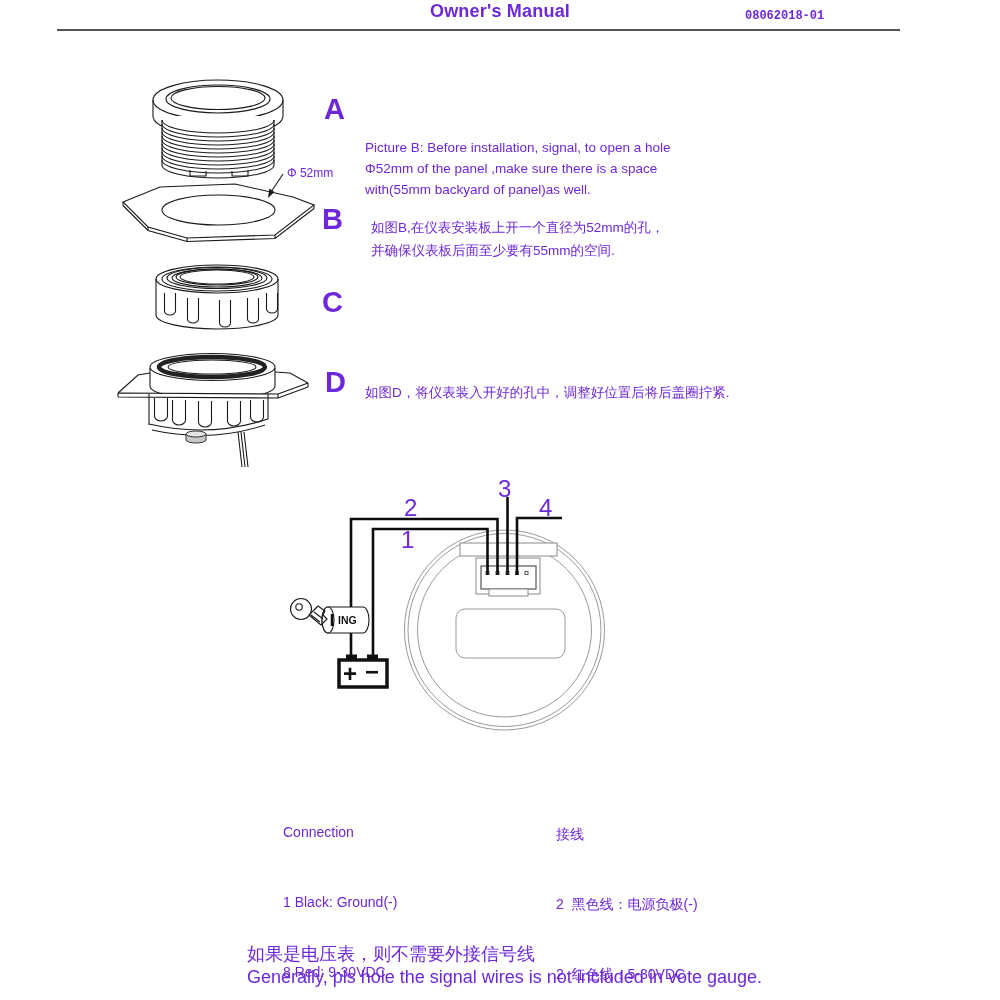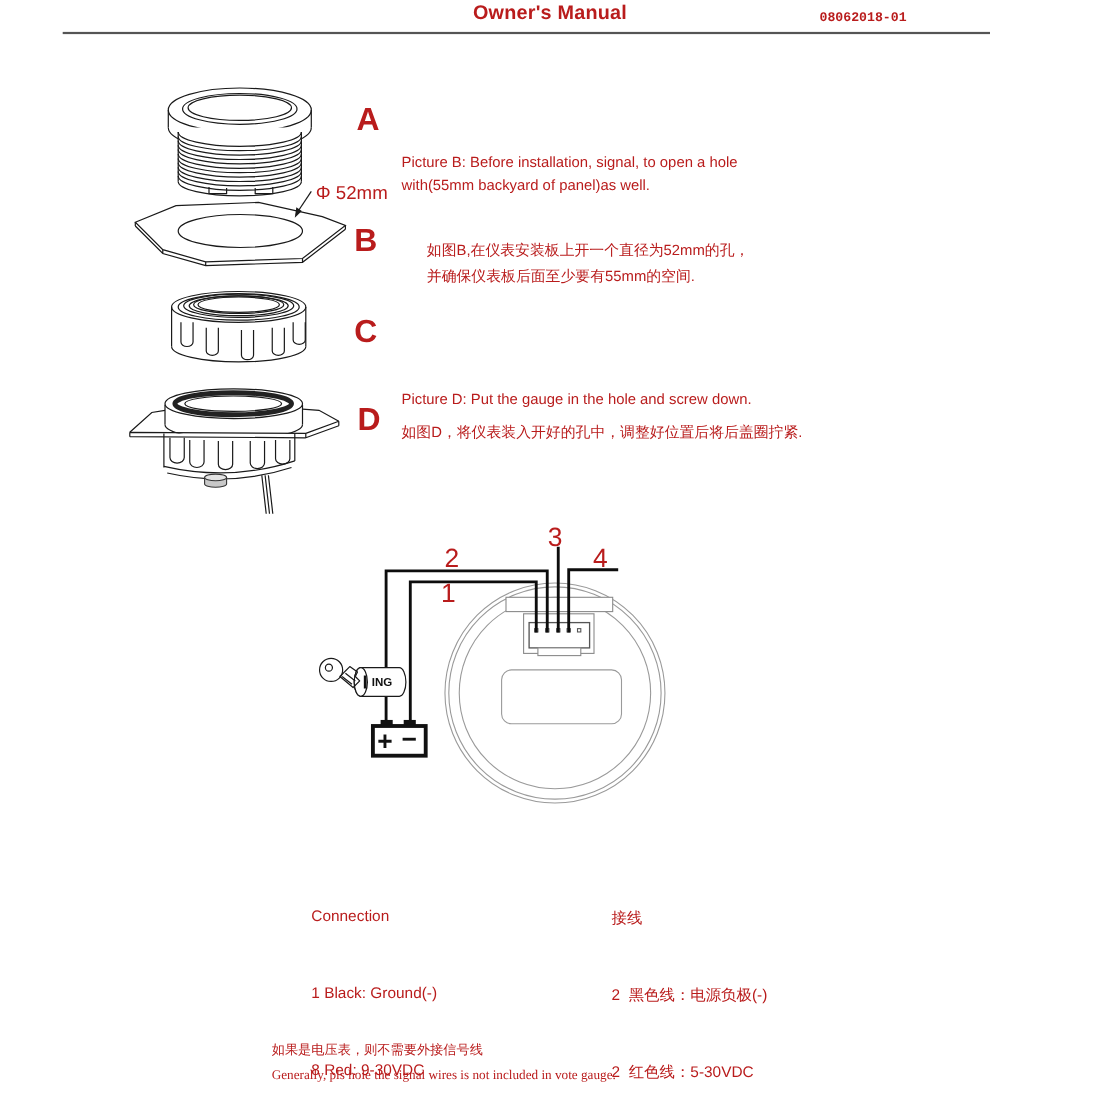--- a/index.html
+++ b/index.html
@@ -1,28 +1,28 @@
 <!DOCTYPE html>
 <html><head>
 <meta charset="utf-8">
 <style>
   html,body{margin:0;padding:0;background:#fff;}
   .page{position:relative;width:900px;height:1000px;background:#ffffff;overflow:hidden;
-        font-family:"Liberation Sans",sans-serif;color:#b91c1c;}
+        font-family:"Liberation Sans",sans-serif;color:#6d28d9;}
   .abs{position:absolute;}
   .hdr-title{top:1px;left:0;width:1000px;text-align:center;font-size:18px;font-weight:700;letter-spacing:.2px;}
   .hdr-doc{top:9px;left:745px;font-size:12px;font-weight:700;font-family:Liberation Mono, monospace;}
   .hdr-rule{top:29px;left:57px;width:848px;height:2px;background:#555;}
   .part-label{font-size:29px;font-weight:700;line-height:1;}
-  .dim-label{font-size:17px;}
+  .dim-label{font-size:12px;}
   .txt{font-size:13.5px;line-height:21px;white-space:nowrap;}
   .txt-zh{font-size:13.5px;line-height:23px;white-space:nowrap;}
   .wire-num{font-size:24px;line-height:1;}
   .conn{font-size:14px;line-height:23.2px;white-space:pre;}
-  .foot{font-size:12px;line-height:23px;white-space:nowrap;font-family:Liberation Serif, serif;}
+  .foot{font-size:18px;line-height:23px;white-space:nowrap;}
   svg{display:block;}
   .ln{stroke:#1a1a1a;stroke-width:1.1;fill:none;}
   .lnw{stroke:#1a1a1a;stroke-width:1.1;fill:#fff;}
   .gray{stroke:#9a9a9a;stroke-width:1;fill:none;}
   .grayw{stroke:#8a8a8a;stroke-width:1;fill:#fff;}
   .wire{stroke:#0d0d0d;stroke-width:2.6;fill:none;}
 </style>
 </head>
 <body>
 
@@ -89,28 +89,28 @@
 
     <path d="M78 92 L78 98 A10 3 0 0 0 98 98 L98 92" fill="#c8c8c8" stroke="#333" stroke-width="1"></path>
     <ellipse cx="88" cy="92" rx="10" ry="3" fill="#e4e4e4" stroke="#333" stroke-width="1"></ellipse>
 
     <path class="ln" d="M130 90 L134 125 M133 90 L137 125 M136 90 L140 125"></path>
   </svg>
   <div class="abs part-label" style="left:325px;top:368px">D</div>
 
   <div class="abs txt" style="left:365px;top:137px">
     <div>Picture B: Before installation, signal, to open a hole</div>
+    <div>Φ52mm of the panel ,make sure there is a space</div>
     <div>with(55mm backyard of panel)as well.</div>
   </div>
-  <div class="abs txt-zh" style="left:388px;top:216px">
+  <div class="abs txt-zh" style="left:371px;top:216px">
     <div>如图B,在仪表安装板上开一个直径为52mm的孔，</div>
     <div>并确保仪表板后面至少要有55mm的空间.</div>
   </div>
 
-  <div class="abs txt" style="left:365px;top:352px">Picture D: Put the gauge in the hole and screw down.</div>
   <div class="abs txt-zh" style="left:365px;top:381px">如图D，将仪表装入开好的孔中，调整好位置后将后盖圈拧紧.</div>
 
   <svg class="abs" style="left:280px;top:468px" width="332" height="272" viewBox="0 0 332 272">
     <g>
       <circle class="gray" cx="224.5" cy="162" r="100"></circle>
       <circle class="gray" cx="224.5" cy="162" r="96.5"></circle>
       <circle class="gray" cx="224.5" cy="162" r="87"></circle>
       <rect class="grayw" x="180" y="75" width="97" height="13"></rect>
       <rect class="grayw" x="196" y="90" width="64" height="36"></rect>
       <rect x="201" y="98" width="55" height="23" fill="#fff" stroke="#555" stroke-width="1.2"></rect>

